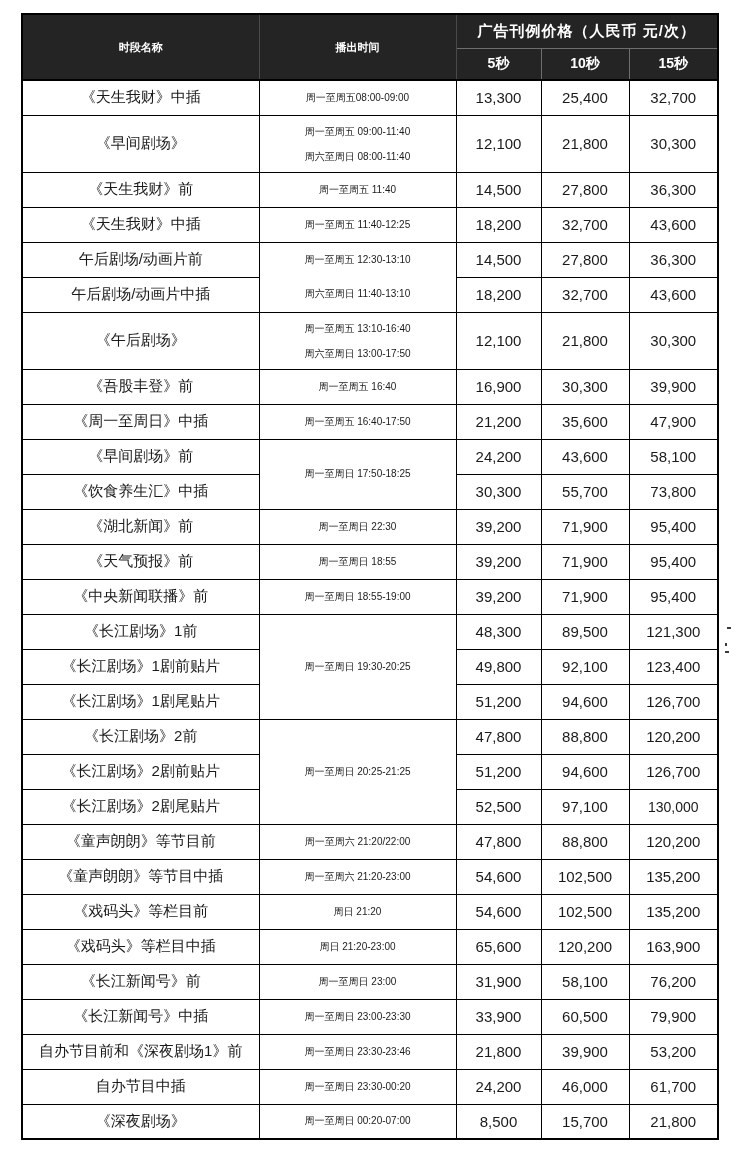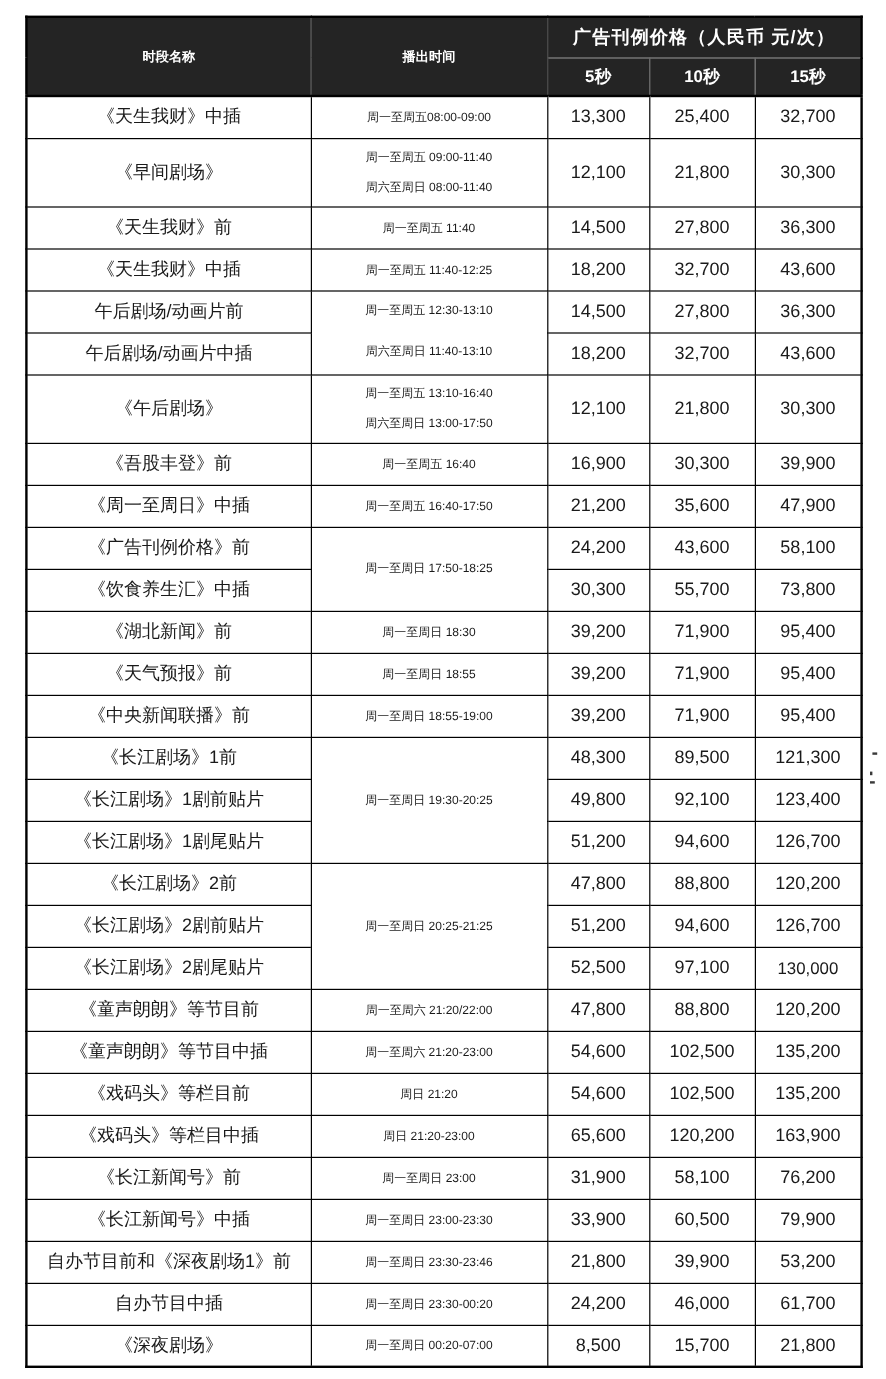--- a/index.html
+++ b/index.html
@@ -160,35 +160,35 @@
           <td class="c-price">39,900</td>
         </tr>
         <tr>
           <td class="c-slot">《周一至周日》中插</td>
           <td class="c-time">周一至周五 16:40-17:50</td>
           <td class="c-price">21,200</td>
           <td class="c-price">35,600</td>
           <td class="c-price">47,900</td>
         </tr>
         <tr>
-          <td class="c-slot">《广告刊例价格》前</td>
+          <td class="c-slot">《早间剧场》前</td>
           <td class="c-time" rowspan="2">周一至周日 17:50-18:25</td>
           <td class="c-price">24,200</td>
           <td class="c-price">43,600</td>
           <td class="c-price">58,100</td>
         </tr>
         <tr>
           <td class="c-slot">《饮食养生汇》中插</td>
           <td class="c-price">30,300</td>
           <td class="c-price">55,700</td>
           <td class="c-price">73,800</td>
         </tr>
         <tr>
           <td class="c-slot">《湖北新闻》前</td>
-          <td class="c-time">周一至周日 18:30</td>
+          <td class="c-time">周一至周日 22:30</td>
           <td class="c-price">39,200</td>
           <td class="c-price">71,900</td>
           <td class="c-price">95,400</td>
         </tr>
         <tr>
           <td class="c-slot">《天气预报》前</td>
           <td class="c-time">周一至周日 18:55</td>
           <td class="c-price">39,200</td>
           <td class="c-price">71,900</td>
           <td class="c-price">95,400</td>

